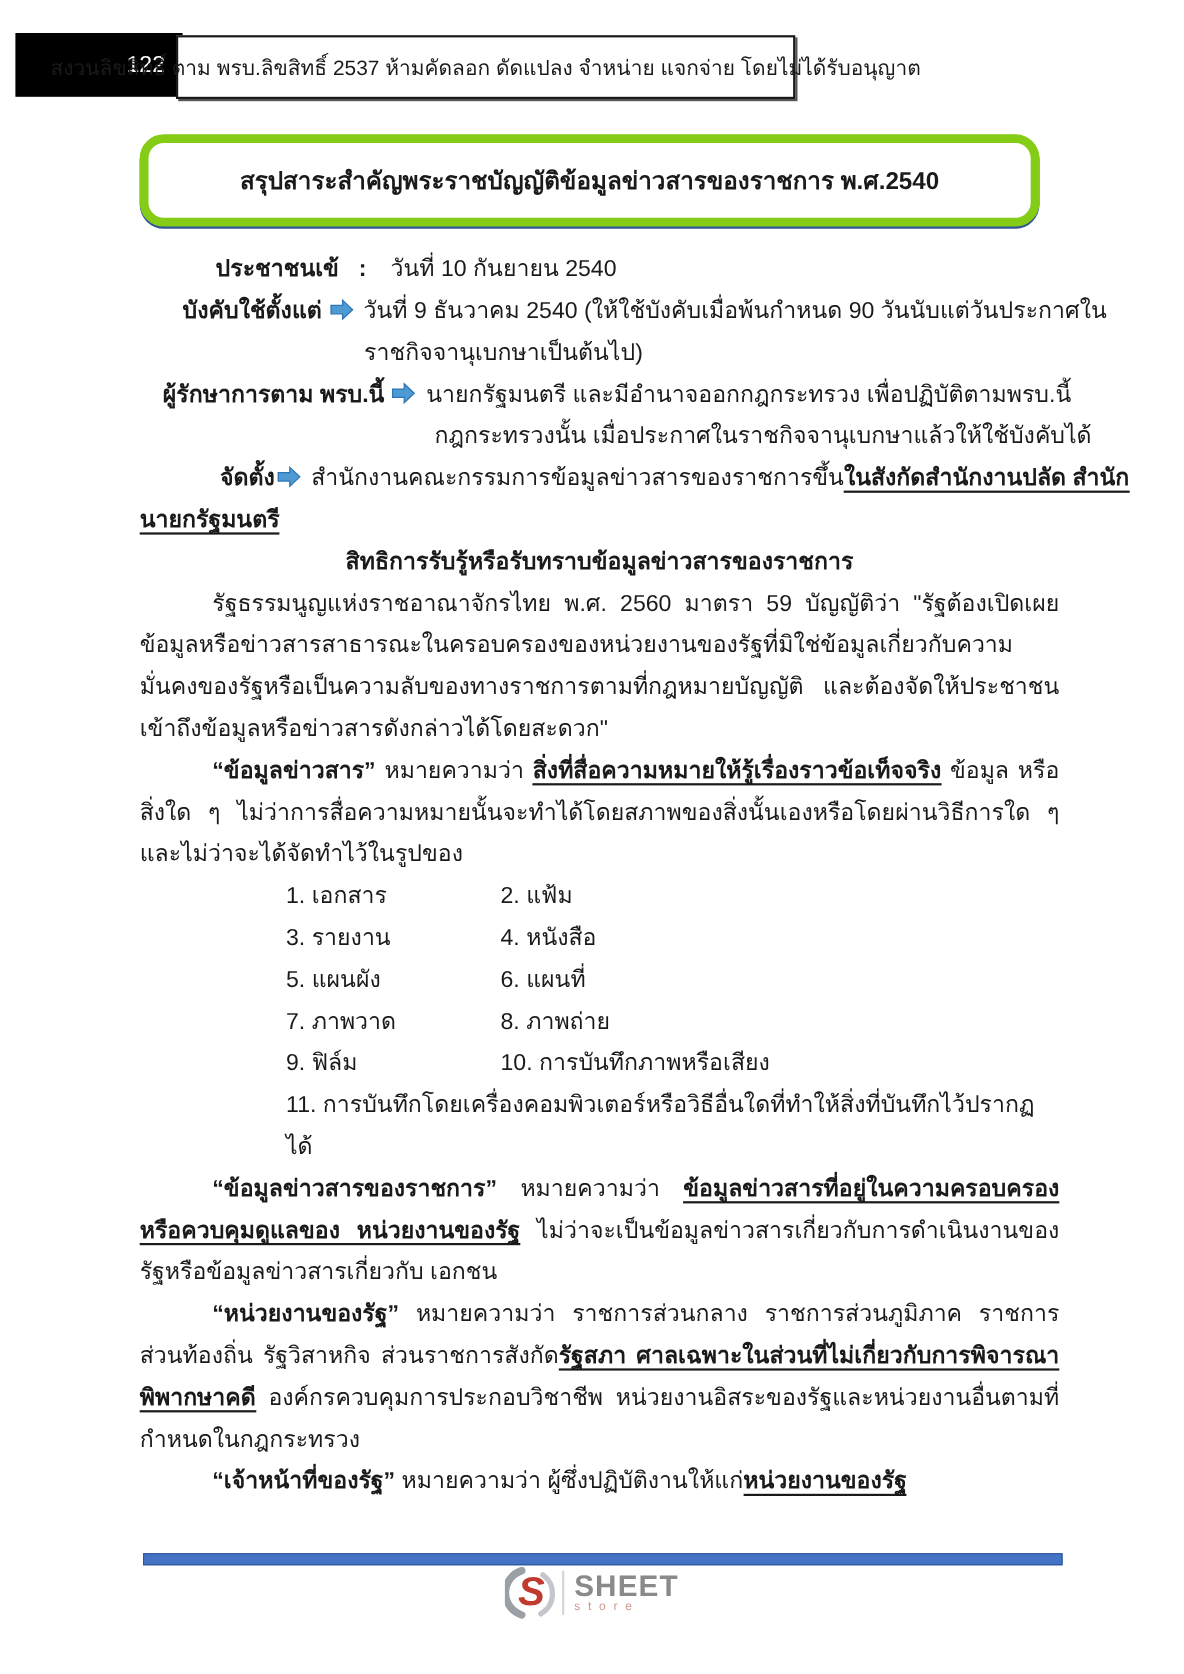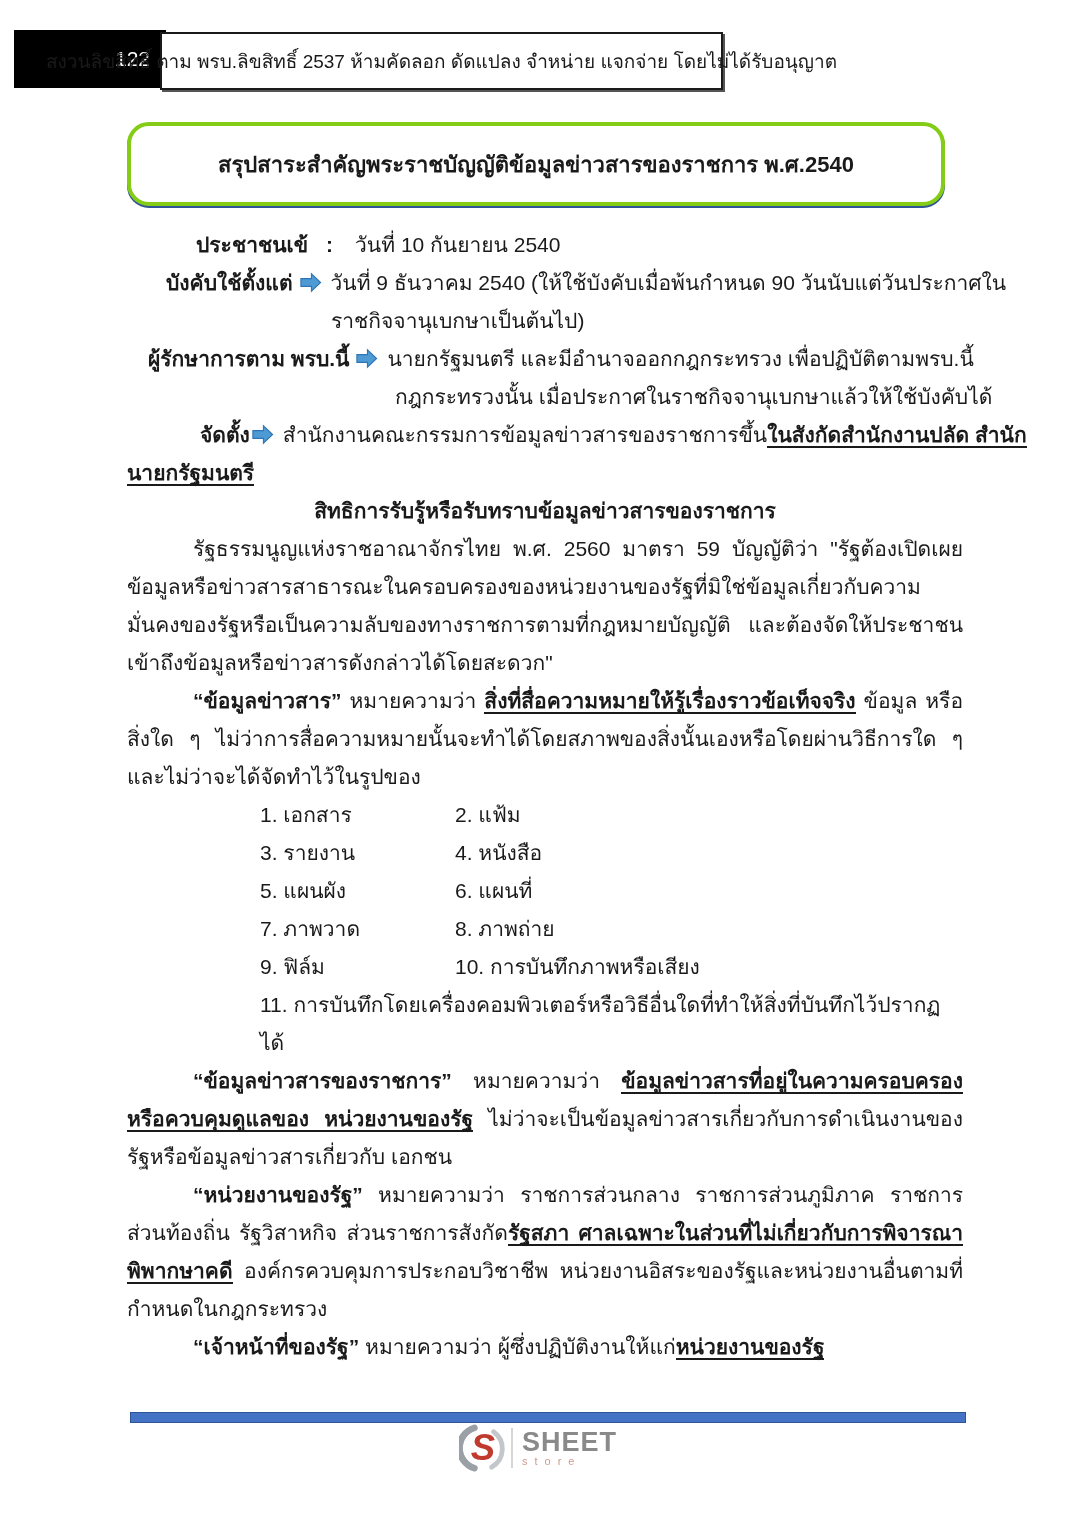--- a/index.html
+++ b/index.html
@@ -18,21 +18,21 @@
   }
   .copyright-box{
     position:absolute;top:32px;left:160px;width:563px;height:58px;
     background:#fff;border:2px solid #1a1a1a;box-shadow:2px 2px 0 #555;
     display:flex;align-items:center;justify-content:center;
     font-size:19px;box-sizing:border-box;white-space:nowrap;
   }
   
   .title-box{
     position:absolute;top:122px;left:127px;width:818px;height:84px;
-    border:4px solid #84cc16;border-radius:22px;box-sizing:border-box;
+    border:8px solid #84cc16;border-radius:22px;box-sizing:border-box;
     box-shadow:0 2px 0 #2F5597;
     display:flex;align-items:center;justify-content:center;
     font-weight:bold;font-size:22px;background:#fff;
   }
   
   .content{
     position:absolute;top:226px;left:127px;width:836px;
     font-size:21px;line-height:38px;
   }
   .fact-line{white-space:nowrap;}

